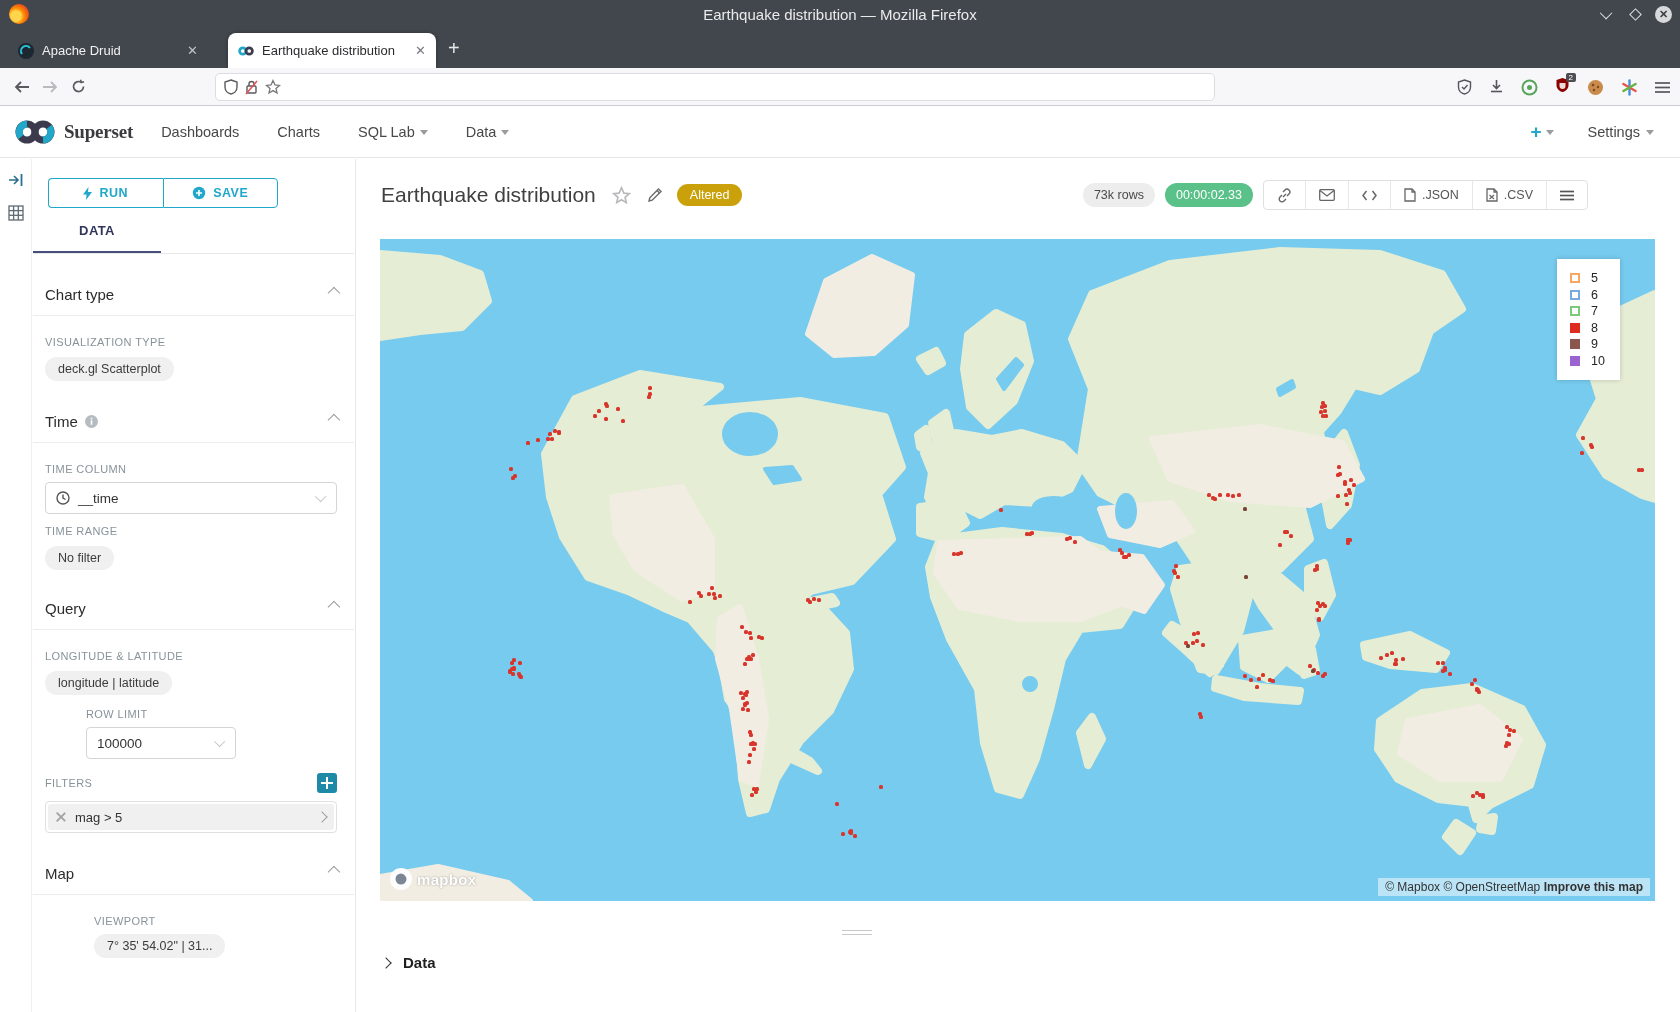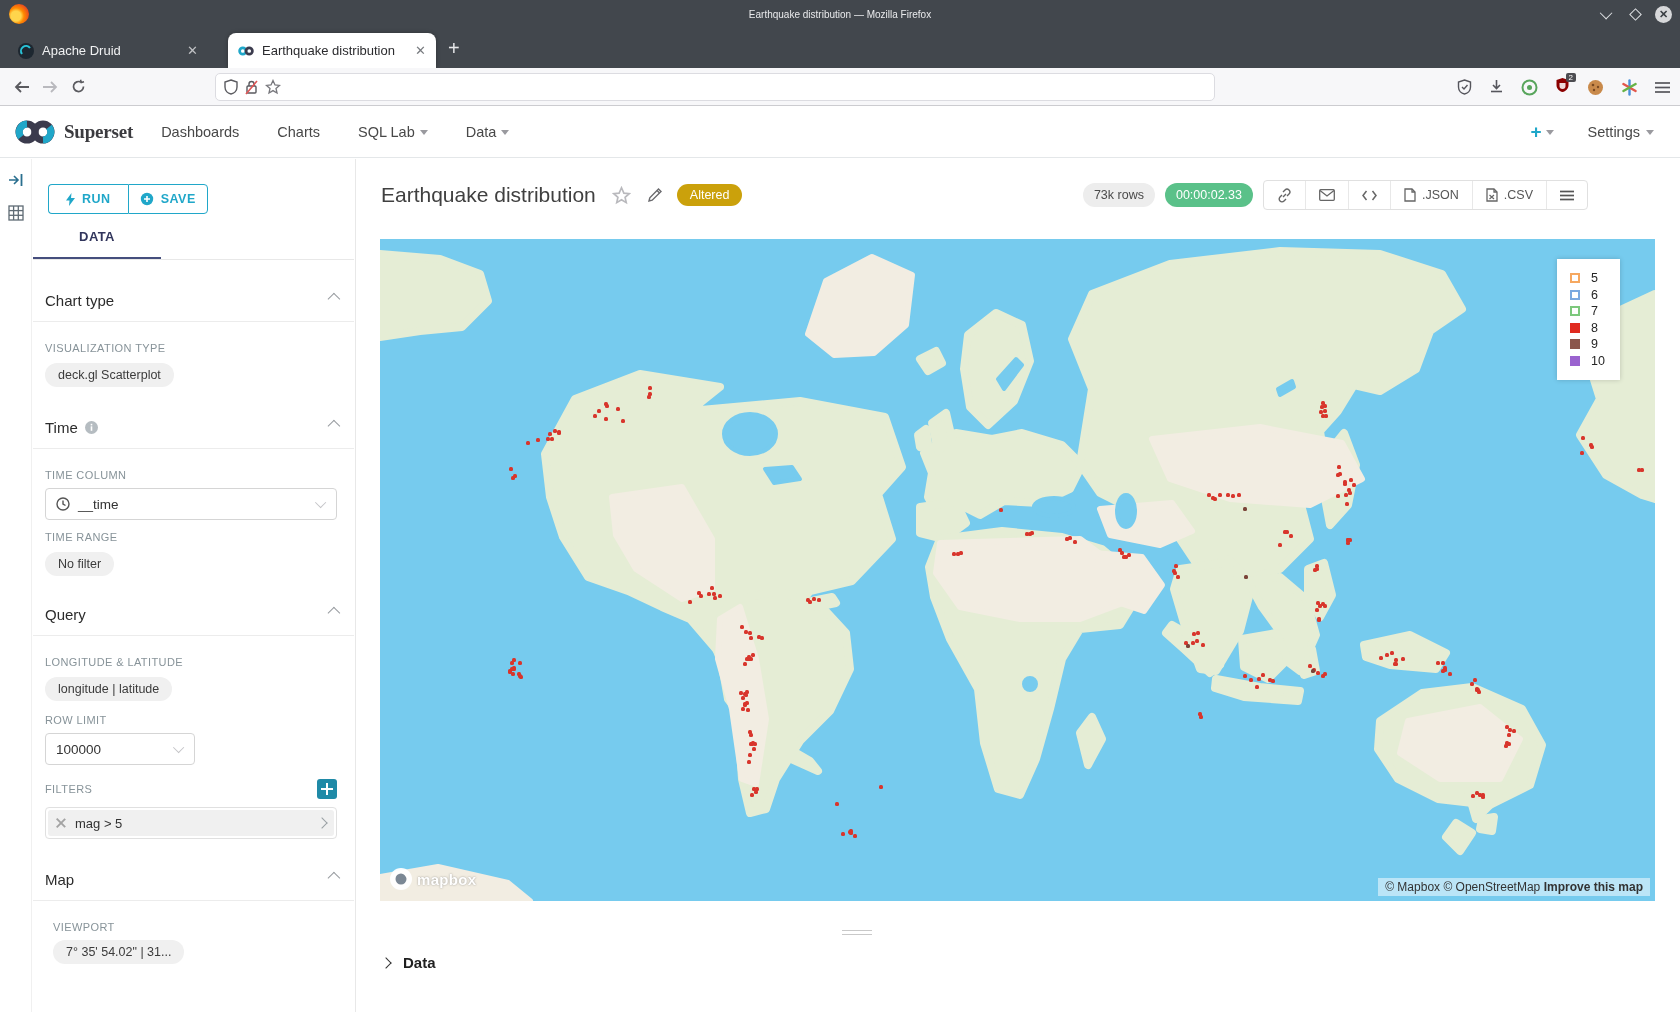--- a/index.html
+++ b/index.html
@@ -3,21 +3,21 @@
 <meta charset="utf-8">
 <style>
   * { margin:0; padding:0; box-sizing:border-box; }
   body { background:#222; font-family:"Liberation Sans", sans-serif; }
   .screen { position:relative; width:1680px; height:1012px; background:#fff; overflow:hidden; margin:0 auto; }
 
   
   .titlebar { position:absolute; top:0; left:0; right:0; height:28px; background:#42474d; display:flex; align-items:center; }
   .ff-logo { position:absolute; left:9px; top:4px; width:20px; height:20px; border-radius:50%;
     background:radial-gradient(circle at 35% 60%, #ffd54c 0 28%, #ff8a00 45%, #e8491f 75%, #b5007f 100%); }
-  .win-title { flex:1; text-align:center; color:#e9eaec; font-size:10px; }
+  .win-title { flex:1; text-align:center; color:#e9eaec; font-size:15px; }
   .win-controls { position:absolute; right:8px; top:0; height:28px; display:flex; align-items:center; gap:12px; }
   .wc { color:#dfe1e4; width:16px; height:16px; display:flex; align-items:center; justify-content:center; cursor:default; }
   .wc-min { width:9px; height:9px; border-left:1.6px solid #dfe1e4; border-bottom:1.6px solid #dfe1e4; transform:rotate(-45deg) translateY(-2px); }
   .wc-max { width:9px; height:9px; border:1.6px solid #dfe1e4; transform:rotate(45deg); }
   .wc-close { width:17px; height:17px; border-radius:50%; background:#d7d8da; color:#3a3f44; font-size:11px; font-weight:bold; display:flex; align-items:center; justify-content:center; }
 
   .tabstrip { position:absolute; top:28px; left:0; right:0; height:40px; background:#42474d; }
   .tab { position:absolute; top:5px; height:35px; display:flex; align-items:center; gap:8px; padding:0 10px; font-size:13px; }
   .tab.inactive { left:8px; width:200px; color:#f0f1f2; }
   .tab.active { left:228px; width:208px; background:#fff; border-radius:8px 8px 0 0; color:#2b2b2e; box-shadow:0 0 4px rgba(0,0,0,.3); }
@@ -46,35 +46,35 @@
   .ssnav-right { margin-left:auto; display:flex; align-items:center; gap:34px; margin-right:26px; }
   .addbtn { color:#20a7c9; font-size:19px; font-weight:bold; display:flex; align-items:center; gap:4px; }
   .settings { font-size:14.5px; color:#484848; display:flex; align-items:center; gap:6px; }
 
   
   .content { position:absolute; top:159px; left:0; right:0; bottom:0; }
   .rail { position:absolute; left:0; top:0; bottom:0; width:32px; border-right:1px solid #f0f0f0; background:#fff; }
   .rail-ic { margin:14px 0 0 8px; color:#5f6b74; }
 
   .panel { position:absolute; left:33px; width:321px; top:0; bottom:0; background:#fff; padding:0 17px 0 12px; overflow:hidden; }
-  .run-row { margin-top:25px; display:flex; width:160px; margin-left:3px; }
+  .run-row { margin-top:19px; display:flex; width:230px; margin-left:3px; }
   .btn-run, .btn-save { flex:1; height:30px; border:1px solid #20a7c9; color:#20a7c9; font-size:12.5px; font-weight:bold; letter-spacing:.5px; display:flex; align-items:center; justify-content:center; gap:7px; background:#fff; }
   .btn-run { border-radius:4px 0 0 4px; border-right:none; }
   .btn-save { border-radius:0 4px 4px 0; }
   .tabbar { margin:15px -17px 0 -12px; border-bottom:1px solid #e8e8e8; }
   .data-tab { width:128px; text-align:center; padding-bottom:13px; font-size:13px; font-weight:bold; letter-spacing:.4px; color:#31355c; border-bottom:2px solid #454e7d; }
   .sec-h { margin-top:32px; display:flex; align-items:center; justify-content:space-between; font-size:15px; color:#2c2c2c; }
   .sec-line { height:1px; background:#ececec; margin:12px -17px 0 -12px; }
   .chev { width:9px; height:9px; border-left:1.6px solid #989ca0; border-bottom:1.6px solid #989ca0; }
   .chev.up { transform:rotate(135deg) translate(-2px,0); }
   .lbl { margin-top:20px; font-size:11px; letter-spacing:.4px; color:#879399; }
   .pill { display:inline-block; margin-top:9px; background:#f0f0f0; border-radius:12px; padding:5px 13px; font-size:12.5px; color:#3b3b3b; }
   .select { margin-top:7px; height:32px; border:1px solid #d5d5d5; border-radius:4px; display:flex; align-items:center; padding:0 10px; gap:8px; font-size:13.5px; color:#333; background:#fff; }
   .sel-caret { margin-left:auto; width:8px; height:8px; border-left:1.4px solid #c4c4c8; border-bottom:1.4px solid #c4c4c8; transform:rotate(-45deg) translateY(-2px); }
-  .two-col { display:flex; margin-top:0; }
+  .two-col { display:flex; margin-top:0;margin-left:41px; }
   .col-l { width:150px; }
   .col-r { flex:1; padding-left:8px; }
   .checkline { font-size:12.5px; color:#5a6268; letter-spacing:.3px; line-height:1.7; }
   .cb { display:inline-block; width:16px; height:16px; border-radius:3px; vertical-align:-3px; margin-right:8px; }
   .cb.checked { background:#20a7c9; }
   .cb.unchecked { background:#fff; border:1.5px solid #d2d2d6; }
   .filters-row { margin-top:14px; display:flex; align-items:center; justify-content:space-between; }
   .plusbtn { width:20px; height:20px; border-radius:3px; background:#1f8aa7; position:relative; }
   .plusbtn::before, .plusbtn::after { content:""; position:absolute; background:#fff; }
   .plusbtn::before { left:9px; top:4px; width:2px; height:12px; }

